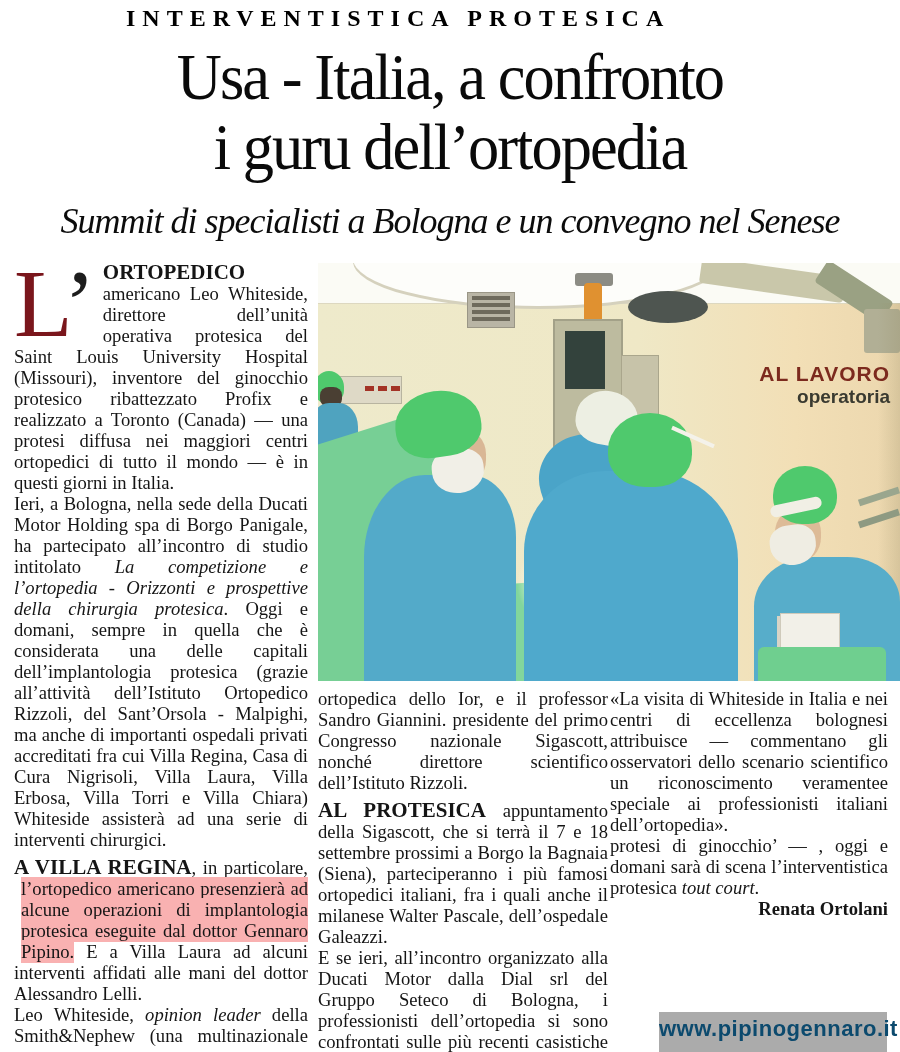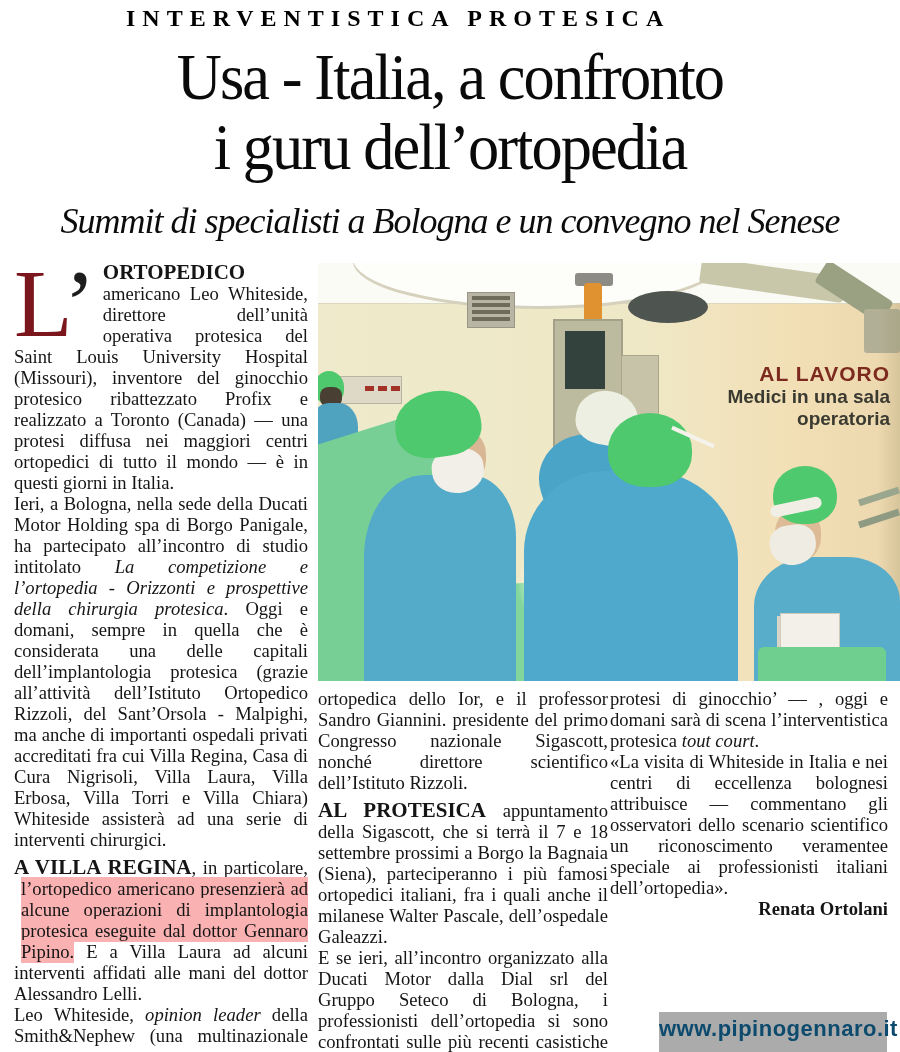--- a/index.html
+++ b/index.html
@@ -140,21 +140,20 @@
   <div class="abs door"></div>
   <div class="abs doorwin"></div>
   <div class="abs cab"></div>
   <div class="abs panel"><i></i><i></i><i></i></div>
   <div class="abs wallshade"></div>
   <div class="abs rail1"></div>
   <div class="abs rail2"></div>
 
   <div class="abs capt">
     <div class="t">AL LAVORO</div>
-    <div class="s">Medici in una sala</div>
     <div class="s">operatoria</div>
   </div>
 
   <div class="abs sledge-cap"></div>
   <div class="abs sledge-head"></div>
   <div class="abs sledge-body"></div>
   <div class="abs drape1"></div>
 
   <div class="abs sgC-body"></div>
   <div class="abs sgC-cap"></div>
@@ -183,20 +182,20 @@
 
 <div class="abs col col-mid">
   <p>ortopedica dello Ior, e il professor Sandro Giannini. presidente del primo Congresso nazionale Sigascott, nonché direttore scientifico dell’Istituto Rizzoli.</p>
   <p class="sect">
     <span class="lead">AL PROTESICA</span><span> appuntamento della Sigascott, che si terrà il 7 e 18 settembre prossimi a Borgo la Bagnaia (Siena), parteciperanno i più famosi ortopedici italiani, fra i quali anche il milanese Walter Pascale, dell’ospedale Galeazzi.</span>
   </p>
   <p>E se ieri, all’incontro organizzato alla Ducati Motor dalla Dial srl del Gruppo Seteco di Bologna, i professionisti dell’ortopedia si sono confrontati sulle più recenti casistiche di interventi — in particolare sulla tecnica messa a punto dallo stesso Whiteside, definita del ‘bilanciamento legamentoso in</p>
 </div>
 
 <div class="abs col col-right">
+  <p>«La visita di Whiteside in Italia e nei centri di eccellenza bolognesi attribuisce — commentano gli osservatori dello scenario scientifico un riconoscimento veramentee speciale ai professionisti italiani dell’ortopedia».</p>
   <p>
     <span>protesi di ginocchio’ — , oggi e domani sarà di scena l’interventistica protesica </span><span class="it">tout court</span><span>.</span>
   </p>
-  <p>«La visita di Whiteside in Italia e nei centri di eccellenza bolognesi attribuisce — commentano gli osservatori dello scenario scientifico un riconoscimento veramentee speciale ai professionisti italiani dell’ortopedia».</p>
   <p class="byline">Renata Ortolani</p>
 </div>
 
 <div class="abs watermark">www.pipinogennaro.it</div>
 
 </body></html>

